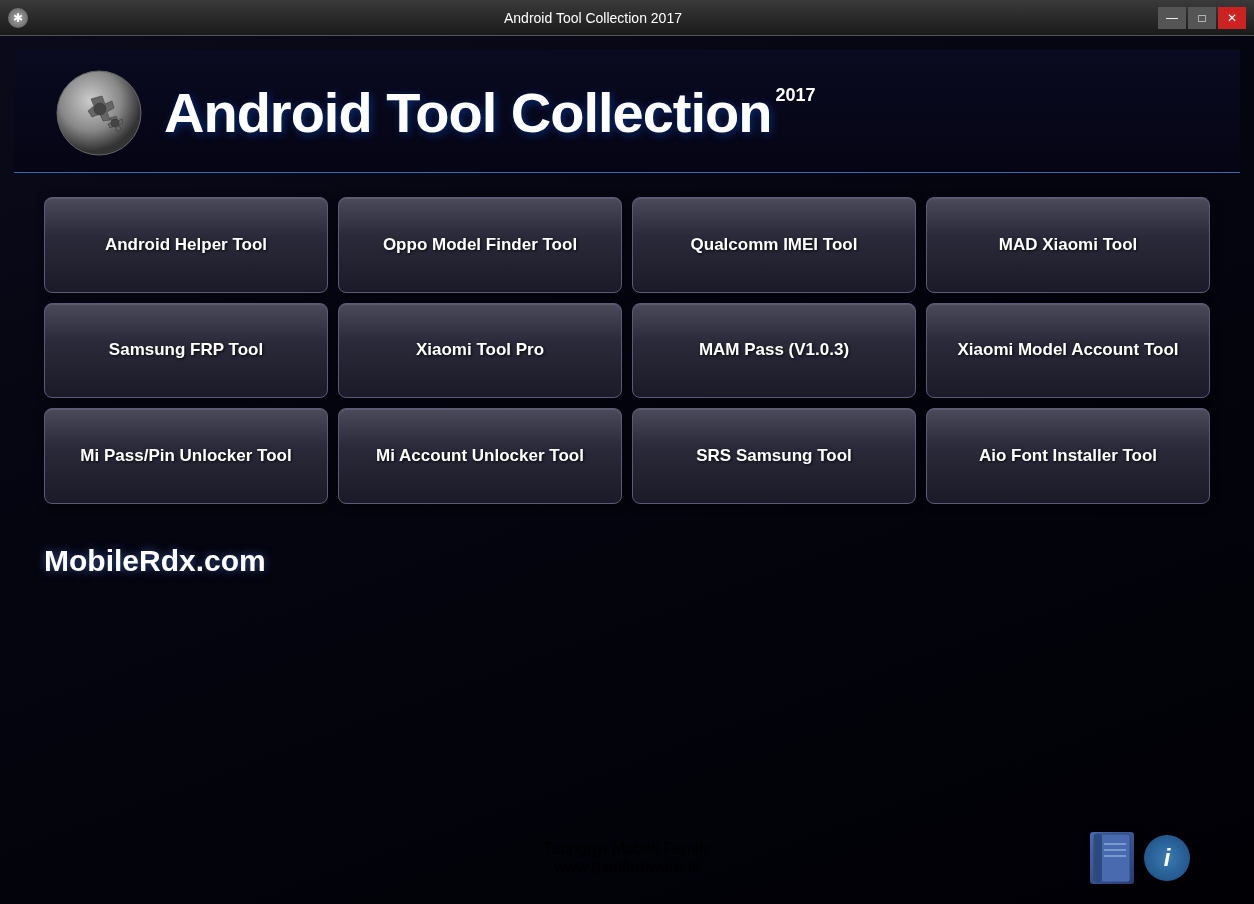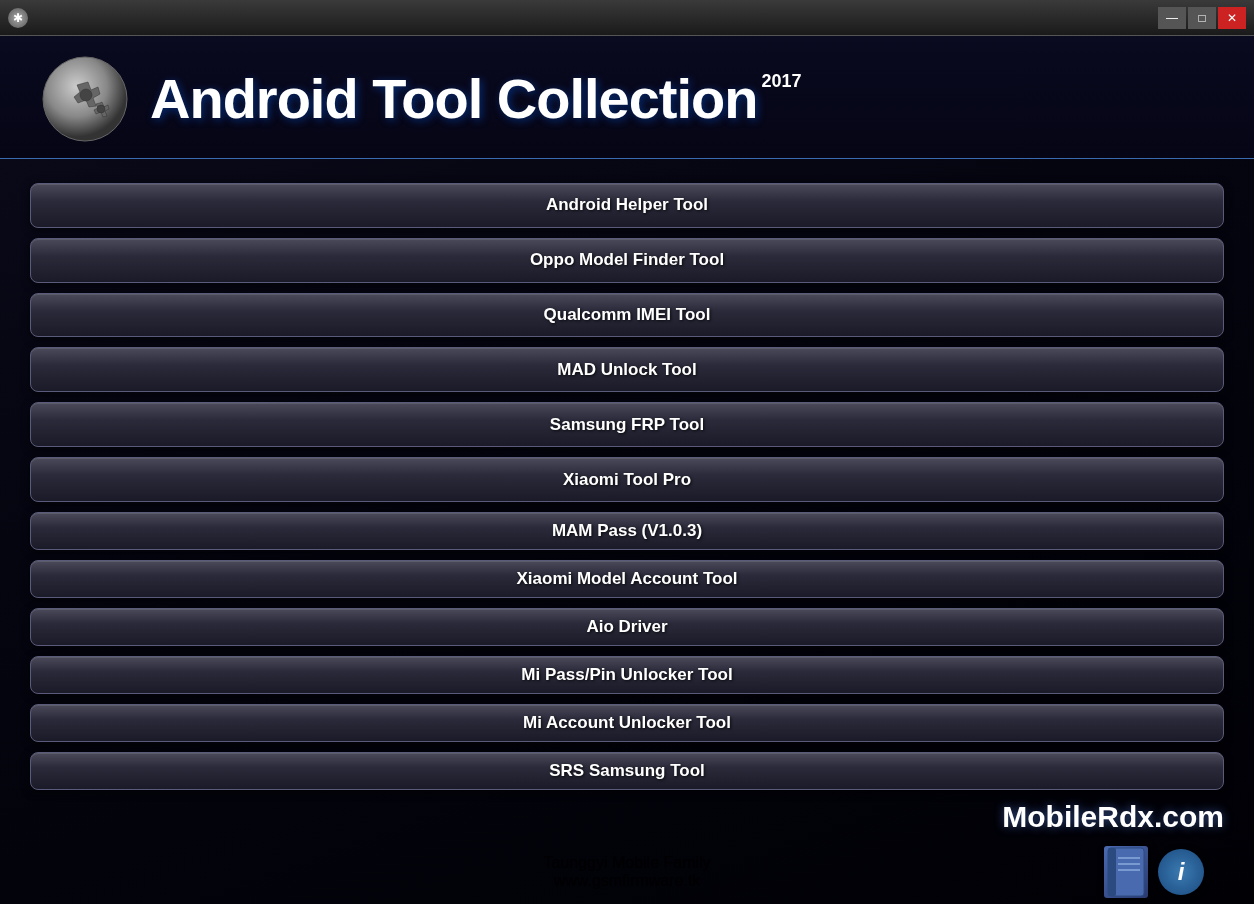--- a/index.html
+++ b/index.html
@@ -63,21 +63,21 @@
     .titlebar-btn.minimize { background: #555; }
     .titlebar-btn.maximize { background: #555; }
     .titlebar-btn.close { background: #cc2222; }
 
     
     .main {
       background: linear-gradient(160deg, #0a0a1a 0%, #050510 40%, #000005 100%);
       height: calc(904px - 36px);
       display: flex;
       flex-direction: column;
-      padding: 0;
+      padding: 14px;
     }
 
     
     .header {
       display: flex;
       align-items: center;
       padding: 18px 40px 14px 40px;
       border-bottom: 1px solid #3a6ab0;
       background: linear-gradient(to bottom, #0a0a20, #050515);
     }
@@ -116,21 +116,21 @@
       font-weight: bold;
       vertical-align: super;
       margin-left: 4px;
     }
 
     
     .buttons-area {
       flex: 1;
       padding: 24px 30px 10px 30px;
       display: grid;
-      grid-template-columns: 1fr;
+      grid-template-columns: 1fr 1fr 1fr 1fr;
       grid-template-rows: repeat(6, 1fr);
       gap: 10px;
     }
 
     .tool-btn {
       background: linear-gradient(to bottom, #4a4a5a 0%, #2a2a3a 40%, #1a1a28 100%);
       border: 1px solid #5a5a7a;
       border-radius: 8px;
       color: #ffffff;
       font-size: 17px;
@@ -198,20 +198,21 @@
       display: flex;
       gap: 10px;
       align-items: center;
     }
   </style>
 </head>
 <body>
 
 <div class="titlebar">
   <div class="titlebar-icon">✱</div>
+  <span class="titlebar-title">Android Tool Collection 2017</span>
   <div class="titlebar-controls">
     <button class="titlebar-btn minimize">—</button>
     <button class="titlebar-btn maximize">□</button>
     <button class="titlebar-btn close">✕</button>
   </div>
 </div>
 
 <div class="main">
 
   <div class="header">
@@ -244,34 +245,34 @@
       </div>
     </div>
   </div>
 
   <div class="buttons-area">
     <button class="tool-btn">Android Helper Tool</button>
     <button class="tool-btn">Oppo Model Finder Tool</button>
 
     <button class="tool-btn">Qualcomm IMEI Tool</button>
 
-    <button class="tool-btn">MAD Unlock Tool</button>
+    <button class="tool-btn">MAD Xiaomi Tool</button>
     <button class="tool-btn">Samsung FRP Tool</button>
     <button class="tool-btn">Xiaomi Tool Pro</button>
 
     <button class="tool-btn">MAM Pass (V1.0.3)</button>
     <button class="tool-btn">Xiaomi Model Account Tool</button>
-    <button class="tool-btn">Aio Driver</button>
 
     <button class="tool-btn">Mi Pass/Pin Unlocker Tool</button>
     <button class="tool-btn">Mi Account Unlocker Tool</button>
     <button class="tool-btn">SRS Samsung Tool</button>
 
-
-    <div style="display:flex; align-items:center; justify-content:flex-end;">
+    <button class="tool-btn">Aio Font Installer Tool</button>
+
+    <div style="display:flex; align-items:center; justify-content:flex-start;">
       <span class="mobilerdx-text">MobileRdx.com</span>
     </div>
   </div>
 
   <div class="footer-row">
     <div class="footer-row-text">
       <div class="family-name">Taunggyi Mobile Family</div>
       <div class="website">www.gsmfirmware.tk</div>
     </div>
     <div class="footer-row-icons">

